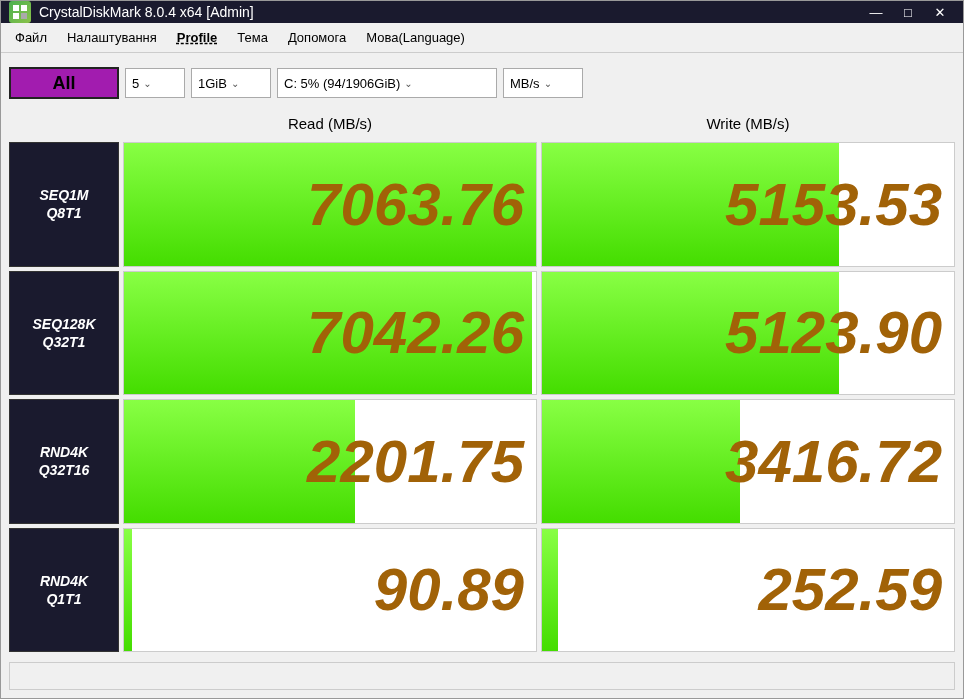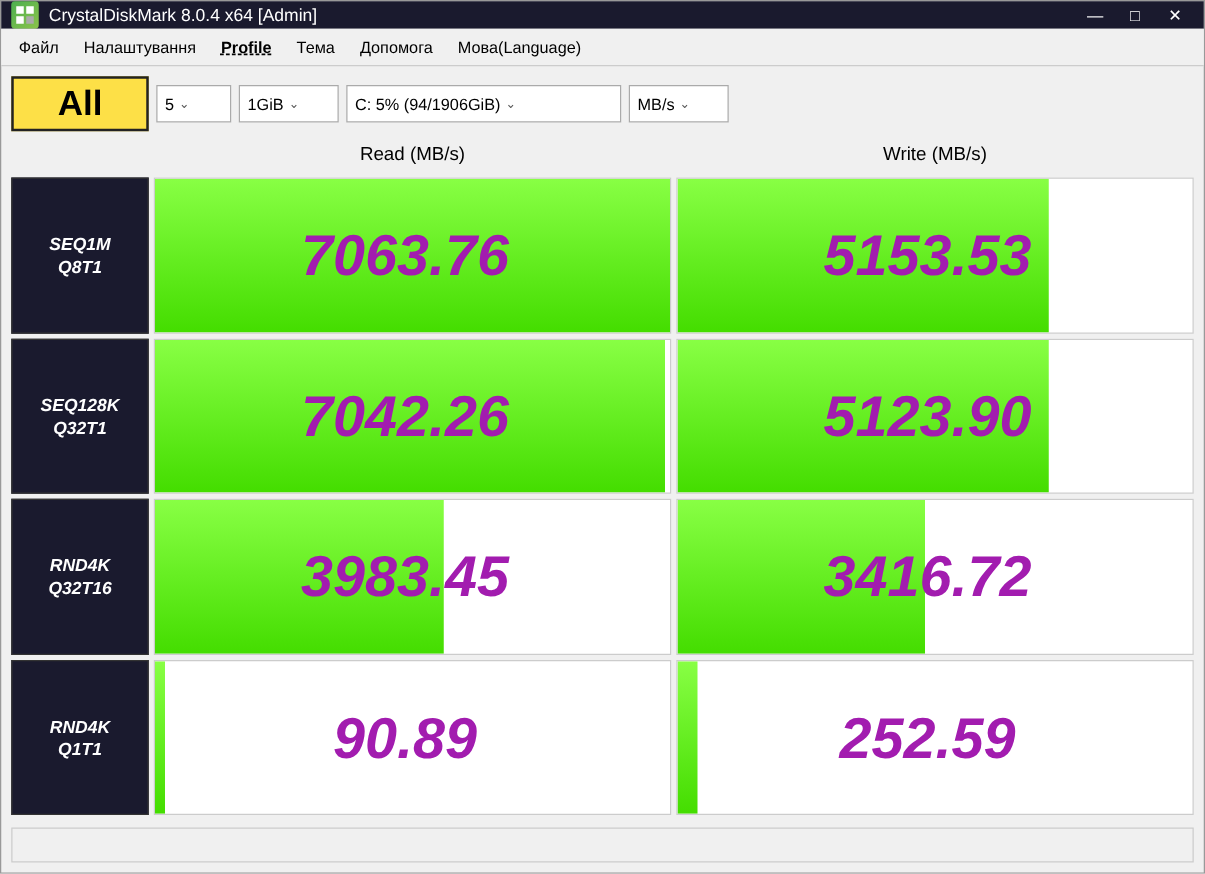--- a/index.html
+++ b/index.html
@@ -105,27 +105,27 @@
 
     
     .toolbar {
       display: flex;
       align-items: center;
       gap: 6px;
       height: 44px;
     }
 
     .all-button {
-      background: #fde047;
+      background: #a21caf;
       border: 2px solid #222;
-      font-size: 28px;
+      font-size: 18px;
       font-weight: bold;
       color: #000;
       width: 110px;
-      height: 44px;
+      height: 32px;
       cursor: pointer;
       display: flex;
       align-items: center;
       justify-content: center;
     }
 
     .dropdown {
       border: 1px solid #aaa;
       background: white;
       height: 30px;
@@ -204,25 +204,25 @@
       border: 1px solid #333;
       line-height: 1.3;
       padding: 4px;
     }
 
     .row-value {
       background: white;
       border: 1px solid #ccc;
       display: flex;
       align-items: center;
-      justify-content: center;
+      justify-content: flex-end;
       padding-right: 12px;
-      font-size: 46px;
+      font-size: 60px;
       font-weight: bold;
-      color: #a21caf;
+      color: #a16207;
       position: relative;
       overflow: hidden;
     }
 
     .bar-bg {
       position: absolute;
       left: 0;
       top: 0;
       bottom: 0;
       background: linear-gradient(to bottom, #88ff44, #44dd00);
@@ -321,21 +321,21 @@
           </div>
           <div class="row-value">
             <div class="bar-bg" style="width: 72%;"></div>
             <span class="value-text">5123.90</span>
           </div>
         </div>
         <div class="data-row">
           <div class="row-label">RND4K<br>Q32T16</div>
           <div class="row-value">
             <div class="bar-bg" style="width: 56%;"></div>
-            <span class="value-text">3983.45</span>
+            <span class="value-text">2201.75</span>
           </div>
           <div class="row-value">
             <div class="bar-bg" style="width: 48%;"></div>
             <span class="value-text">3416.72</span>
           </div>
         </div>
         <div class="data-row">
           <div class="row-label">RND4K<br>Q1T1</div>
           <div class="row-value">
             <div class="bar-bg" style="width: 2%;"></div>

